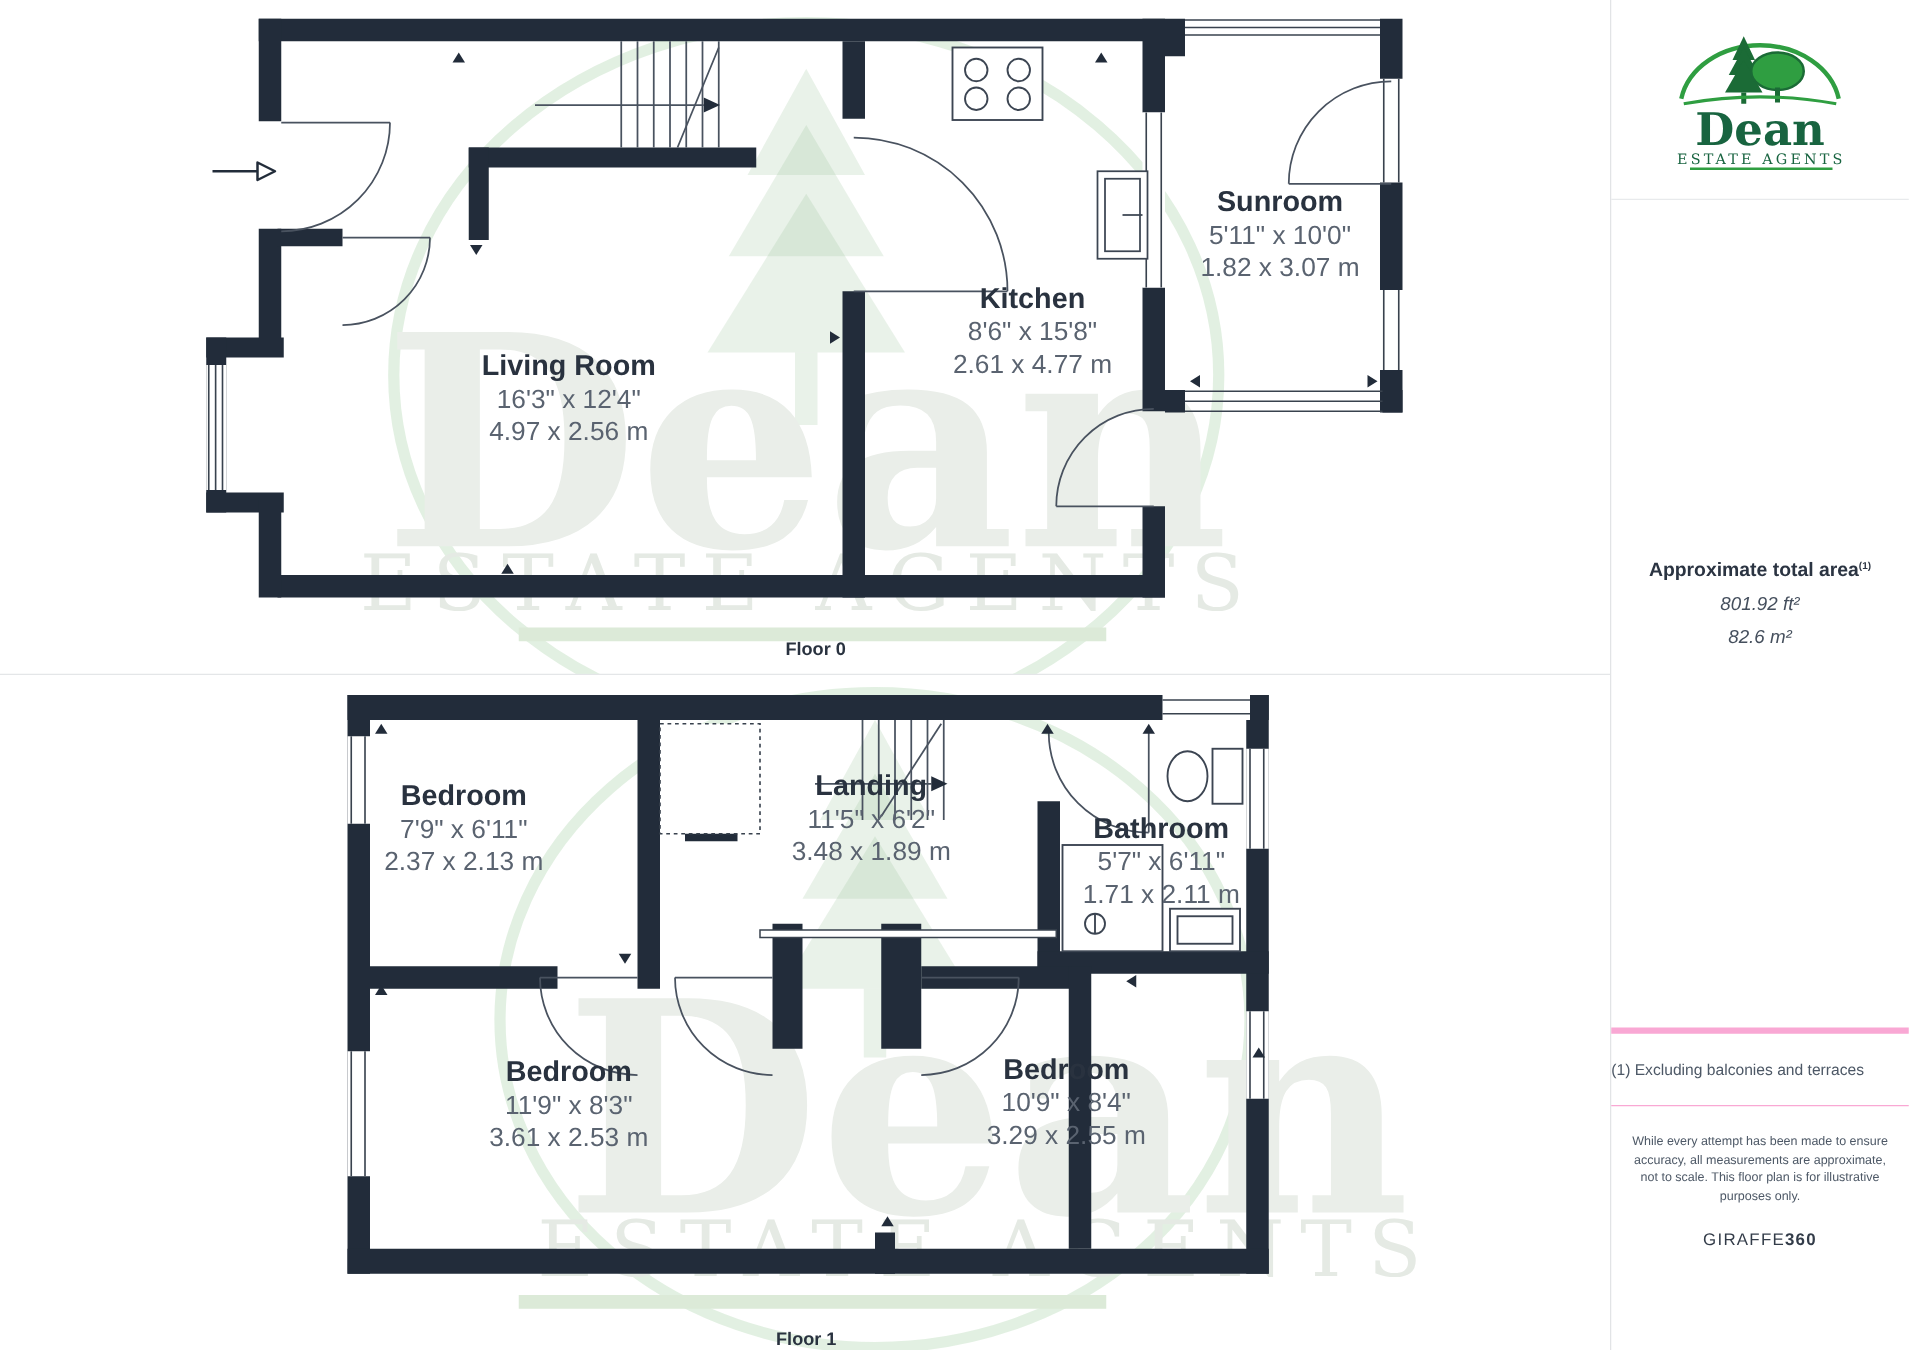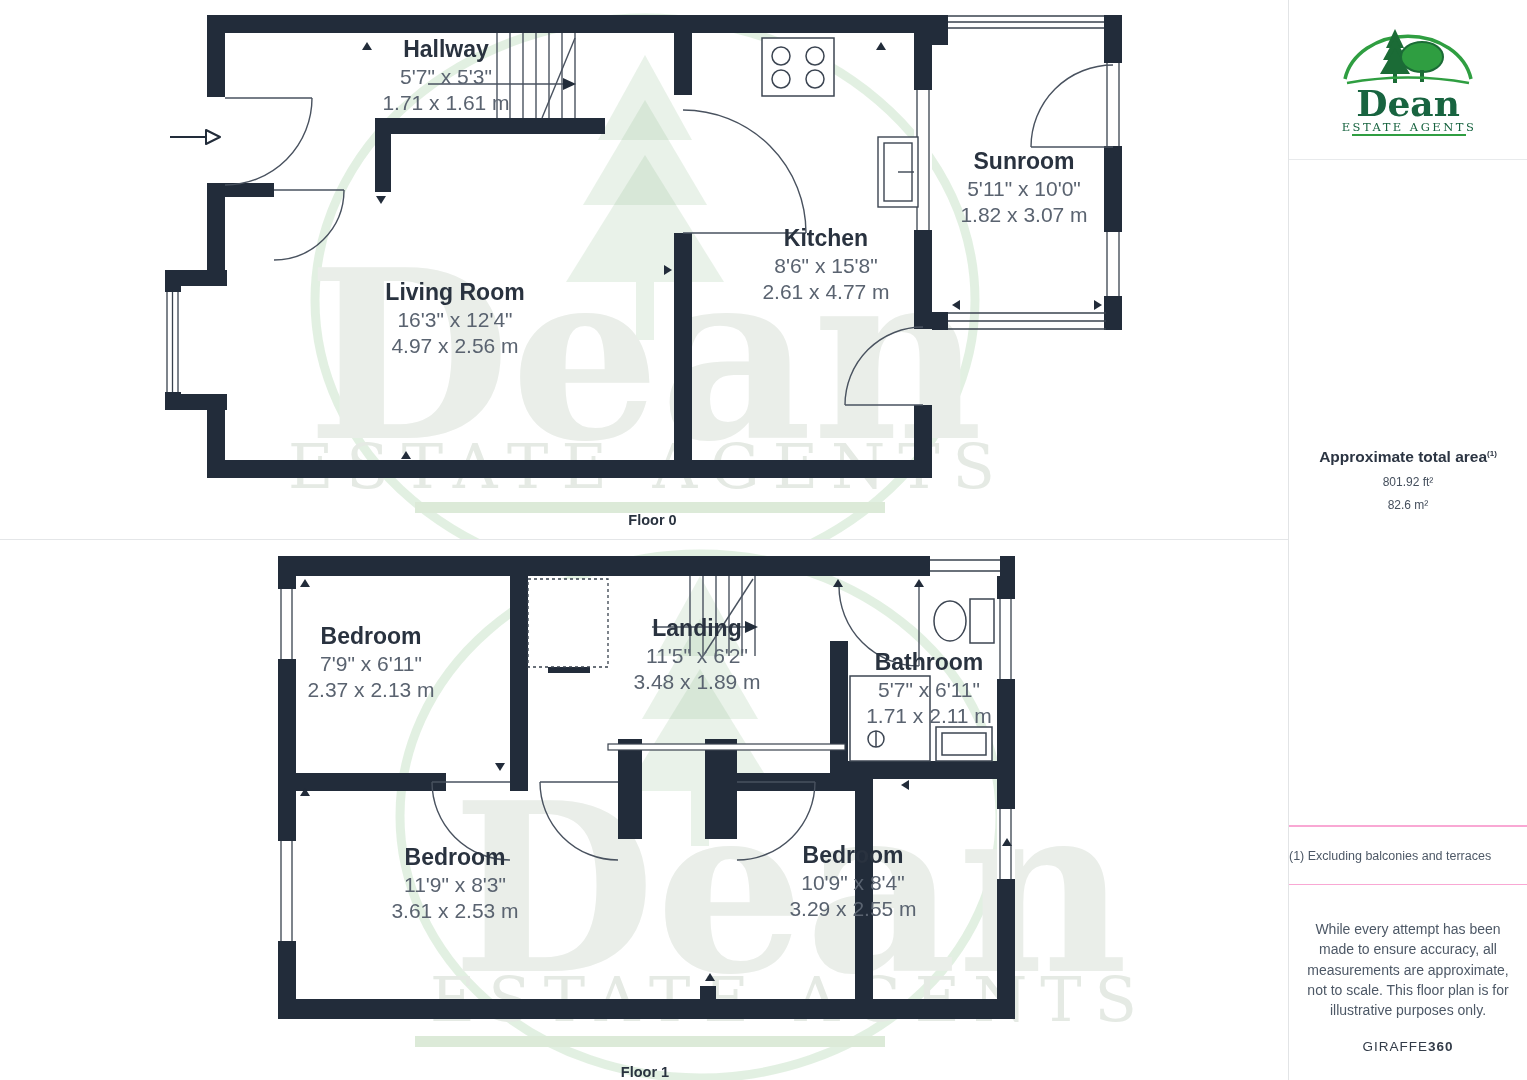--- a/index.html
+++ b/index.html
@@ -21,28 +21,28 @@
   .plan { position:absolute; left:0; top:0; z-index:2; }
 
   .room-label { position:absolute; z-index:3; text-align:center; transform:translateX(-50%); white-space:nowrap; }
   .room-name { font-size:23px; font-weight:bold; color:#29323f; line-height:1.2; }
   .room-dim { font-size:21px; color:#5a6370; line-height:1.26; }
   .floor-label { position:absolute; z-index:3; left:645px; transform:translateX(-50%); font-size:14.5px; font-weight:bold; color:#29323f; }
 
   
   .sidebar { position:relative; width:239px; height:1080px; border-left:1px solid #e2e4e6; background:#fff; }
   .logo-section { height:160px; border-bottom:1px solid #e8eaec; display:flex; align-items:center; justify-content:center; }
-  .area-section { height:667px; border-bottom:2px solid #f9a8d4; text-align:center; padding-top:288px; }
+  .area-section { height:667px; border-bottom:5px solid #f9a8d4; text-align:center; padding-top:288px; }
   .area-title { font-size:15.5px; font-weight:bold; color:#2b3442; }
   .area-title sup { font-size:8px; }
-  .area-value { font-size:12px; color:#454f5d; margin-top:9px; }
+  .area-value { font-size:15px; color:#454f5d; margin-top:9px;font-style:italic; }
   .footnote-section { height:58px; border-bottom:1px solid #f9a8d4; display:flex; align-items:center; justify-content:flex-start; }
   .footnote-text { font-size:12.5px; color:#4d5866; }
   .disclaimer-section { text-align:center; padding-top:22px; }
-  .disclaimer-text { font-size:14px; color:#4d5866; line-height:1.45; max-width:214px; margin:12px auto; }
+  .disclaimer-text { font-size:10px; color:#4d5866; line-height:1.45; max-width:214px; margin:0 auto; }
   .disclaimer-text + .disclaimer-text { margin-top:17px; }
   .giraffe { margin-top:19px; font-size:13.5px; letter-spacing:1px; color:#333c49; }
   .giraffe .g1 { font-weight:normal; }
   .giraffe .g2 { font-weight:bold; }
 </style>
 </head>
 <body>
 
 <div class="page">
 
@@ -165,25 +165,20 @@
           <polygon points="362,50 372,50 367,42"></polygon>
           <polygon points="401,459 411,459 406,451"></polygon>
           <polygon points="664,265 664,275 672,270"></polygon>
           <polygon points="876,50 886,50 881,42"></polygon>
           <polygon points="960,300 960,310 952,305"></polygon>
           <polygon points="1094,300 1094,310 1102,305"></polygon>
           <polygon points="376,196 386,196 381,204"></polygon>
         </g>
       </svg>
 
-      <div class="room-label" style="left:446px; top:36px;">
-        <div class="room-name">Hallway</div>
-        <div class="room-dim">5'7" x 5'3"</div>
-        <div class="room-dim">1.71 x 1.61 m</div>
-      </div>
       <div class="room-label" style="left:455px; top:279px;">
         <div class="room-name">Living Room</div>
         <div class="room-dim">16'3" x 12'4"</div>
         <div class="room-dim">4.97 x 2.56 m</div>
       </div>
       <div class="room-label" style="left:826px; top:225px;">
         <div class="room-name">Kitchen</div>
         <div class="room-dim">8'6" x 15'8"</div>
         <div class="room-dim">2.61 x 4.77 m</div>
       </div>

